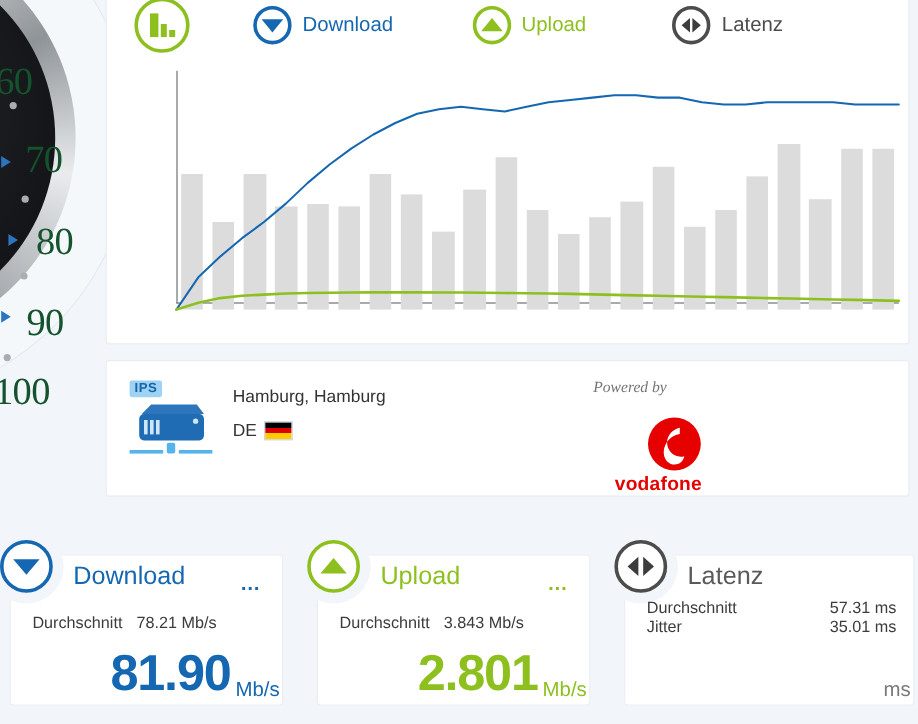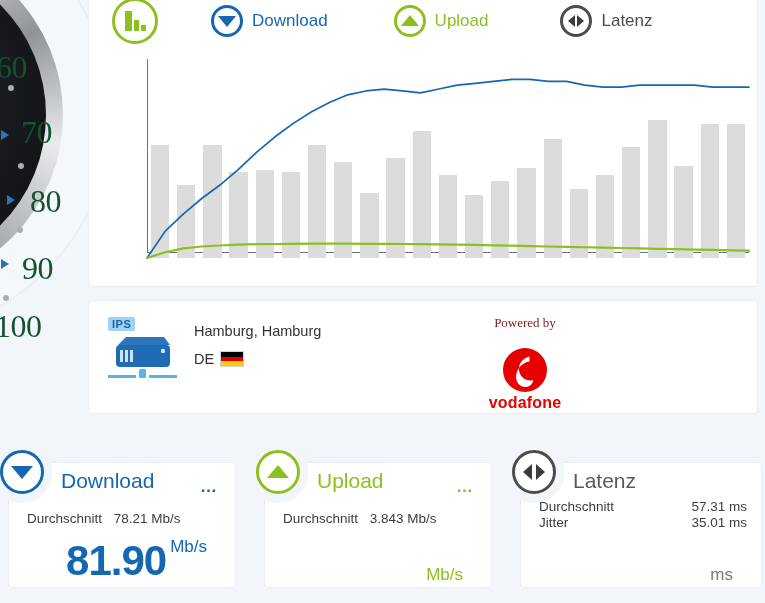--- a/index.html
+++ b/index.html
@@ -52,36 +52,36 @@
   .circ{border-radius:50%;display:flex;align-items:center;justify-content:center;box-sizing:border-box;}
   .leg-text{font-size:17px;margin-left:9px;}
 
   
   #info-panel{
     position:absolute;left:88px;top:300px;width:668px;height:112px;
     background:#fff;border:1px solid #e7edf2;border-radius:3px;overflow:hidden;
   }
   .info-line{font-size:14.5px;color:#333;margin-bottom:12px;}
   #powered{position:absolute;right:172px;top:14px;text-align:center;width:120px;}
-  #powered-label{font-size:13px;color:#7f1d1d;font-family:"Liberation Serif",serif;}
+  #powered-label{font-size:13px;color:#737373;font-style:italic;font-family:"Liberation Serif",serif;}
   #server-btn{
     position:absolute;right:0;top:8px;width:140px;height:96px;background:#8dc01f;
     color:#fff;font-size:19px;display:flex;align-items:center;padding-left:12px;
     box-sizing:border-box;white-space:nowrap;overflow:hidden;
   }
 
   
   .rcard{position:absolute;top:462px;height:124px;background:#fff;
     border:1px solid #e9eff4;border-radius:3px;}
   .rbadge{position:absolute;left:-18px;top:-22px;width:62px;height:62px;border-radius:50%;
     background:#f2f6fa;display:flex;align-items:center;justify-content:center;}
   .rtitle{position:absolute;left:52px;top:6px;font-size:21px;}
   .rdots{position:absolute;right:16px;top:14px;font-size:17px;letter-spacing:2px;font-weight:bold;}
   .rsub{position:absolute;left:18px;top:48px;right:14px;font-size:13.5px;color:#3c3c3c;}
-  .rbig{position:absolute;right:28px;bottom:2px;display:flex;align-items:flex-start;}
+  .rbig{position:absolute;right:2px;bottom:2px;display:flex;align-items:flex-end;}
   .rbig .num{font-size:42px;font-weight:bold;letter-spacing:-1px;}
   .rbig .unit{font-size:17px;margin-left:4px;}
 </style>
 </head>
 <body>
 
 <div id="gauge-wrap">
   <div id="gauge-face"></div>
   <div id="gauge-ring"></div>
   <div id="gauge-inner"></div>
@@ -200,21 +200,21 @@
     <div class="info-line">Hamburg, Hamburg</div>
     <div class="info-line" style="display:flex;align-items:center;gap:6px;margin-bottom:4px;">
       <span>DE</span>
       <span style="display:inline-block;width:22px;height:14px;border:1px solid #cfd5da;
                    background:linear-gradient(#000 0 33%,#d00 33% 66%,#fc0 66% 100%);"></span>
     </div>
   </div>
 
   <div id="powered">
     <div id="powered-label">Powered by</div>
-    <div style="margin-top:16px;">
+    <div style="margin-top:16px;text-align:right;">
       <svg width="46" height="46" viewBox="0 0 46 46">
         <circle cx="23" cy="23" r="22" fill="#e60000"></circle>
         <path d="M23.5 7.5c-6 1.4-10.6 6.4-10.6 12.3 0 6.4 5 11.8 11.4 11.8 1 0 2-.1 2.9-.4
                  -.6 3.9-4 6.9-8 6.9-5 0-9.1-4.3-9.1-10.3 0-7.6 6.3-14.4 13.4-15.2z" fill="#ffffff" transform="translate(4,2)"></path>
       </svg>
       <div style="color:#e60000;font-weight:bold;font-size:16px;margin-top:-3px;letter-spacing:.2px;">vodafone</div>
     </div>
   </div>
 
 </div>
@@ -247,20 +247,21 @@
       </svg>
     </div>
   </div>
   <div class="rtitle" style="color:#8dc01f;">Upload</div>
   <div class="rdots" style="color:#8dc01f;">…</div>
   <div class="rsub">
     <span>Durchschnitt</span>
     <span style="margin-left:8px;">3.843 Mb/s</span>
   </div>
   <div class="rbig">
+    <span class="num" style="color:#8dc01f;">2.801</span>
     <span class="unit" style="color:#8dc01f;">Mb/s</span>
   </div>
 </div>
 
 <div class="rcard" style="left:520px;width:240px;">
   <div class="rbadge">
     <div class="circ" style="width:44px;height:44px;border:3px solid #4c4c4c;background:#fff;">
       <svg width="26" height="20" viewBox="0 0 26 20">
         <polygon points="11,2 11,18 2,10" fill="#3c3c3c"></polygon>
         <polygon points="15,2 15,18 24,10" fill="#3c3c3c"></polygon>

